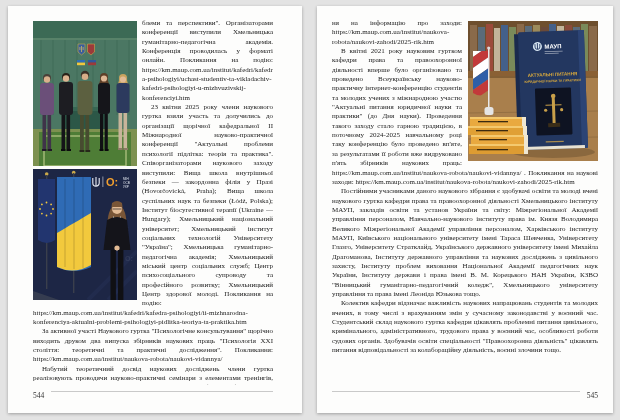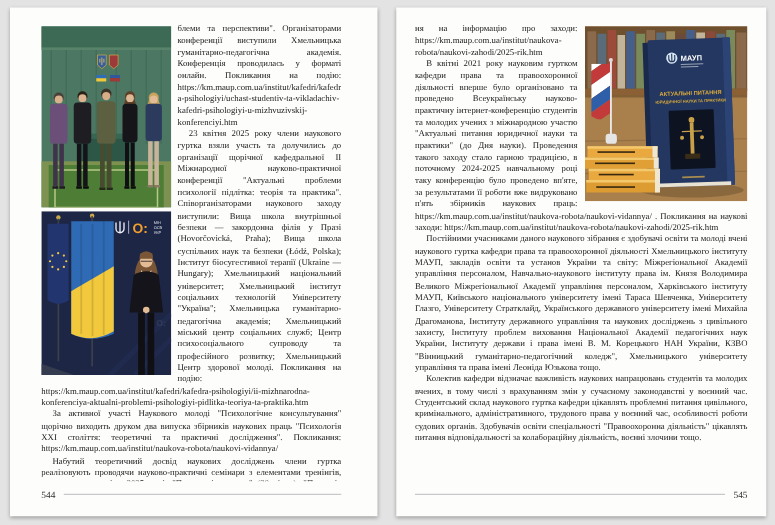--- a/index.html
+++ b/index.html
@@ -10,21 +10,21 @@
   .page-left{left:8px;width:294px;}
   .page-right{left:317px;width:296px;}
   .flow{position:absolute;top:13px;left:25px;right:29px;bottom:28px;overflow:hidden;
         text-align:justify;font-size:7px;line-height:9.35px;color:#1b1b1b;}
   .page-right .flow{left:15px;right:15px;}
   .para{margin:0;text-indent:9px;overflow-wrap:break-word;}
   .para.cont{text-indent:0;}
   .photo-stack{float:left;width:104px;margin:2px 5px 1px 0;}
   .photo-stack svg{display:block;margin-bottom:3px;}
   .photo-book{float:right;margin:2px 0 4px 6px;}
-  .footer{position:absolute;bottom:13px;left:25px;right:29px;display:flex;align-items:center;
+  .footer{position:absolute;bottom:13px;left:25px;right:29px;display:flex;align-items:flex-start;
           gap:7px;font-size:7.5px;color:#333;margin-top:40px;}
   .page-right .footer{left:15px;right:15px;}
   .rule{flex:1;height:1px;background:#c9c9c9;}
   svg text{font-family:"Liberation Sans", sans-serif;}
 </style>
 </head>
 <body>
 
 <div class="stage">
 
@@ -167,21 +167,21 @@
             <circle cx="84" cy="79" r="2.6" fill="#e3bb95"></circle>
             <rect x="77.5" y="81" width="5.4" height="50" fill="#101014"></rect>
             <rect x="85" y="81" width="5.4" height="50" fill="#101014"></rect>
           </g>
           <path d="M0 122 l26 9 h-26 z" fill="#3c4252" opacity="0.8"></path>
         </svg>
       </div>
 
       <p class="para cont">блеми та перспективи". Організаторами конференції виступили Хмельницька гуманітарно-педагогічна академія. Конференція проводилась у форматі онлайн. Покликання на подію: https://km.maup.com.ua/institut/kafedri/kafedra-psihologiyi/uchast-studentiv-ta-vikladachiv-kafedri-psihologiyi-u-mizhvuzivskij-konferenciyi.htm</p>
       <p class="para">23 квітня 2025 року члени наукового гуртка взяли участь та долучились до організації щорічної кафедральної ІІ Міжнародної науково-практичної конференції "Актуальні проблеми психології підлітка: теорія та практика". Співорганізаторами наукового заходу виступили: Вища школа внутрішньої безпеки — закордонна філія у Празі (Hovorčovická, Praha); Вища школа суспільних наук та безпеки (Łódź, Polska); Інститут біосугестивної терапії (Ukraine — Hungary); Хмельницький національний університет; Хмельницький інститут соціальних технологій Університету "Україна"; Хмельницька гуманітарно-педагогічна академія; Хмельницький міський центр соціальних служб; Центр психосоціального супроводу та професійного розвитку; Хмельницький Центр здорової молоді. Покликання на подію: https://km.maup.com.ua/institut/kafedri/kafedra-psihologiyi/ii-mizhnarodna-konferenciya-aktualni-problemi-psihologiyi-pidlitka-teoriya-ta-praktika.htm</p>
-      <p class="para">За активної участі Наукового молоді "Психологічне консультування" щорічно виходить друком два випуска збірників наукових праць "Психологія XXI століття: теоретичні та практичні дослідження". Покликання: https://km.maup.com.ua/institut/naukova-robota/naukovi-vidannya/</p>
+      <p class="para">За активної участі Наукового гуртка "Психологічне консультування" щорічно виходить друком два випуска збірників наукових праць "Психологія XXI століття: теоретичні та практичні дослідження". Покликання: https://km.maup.com.ua/institut/naukova-robota/naukovi-vidannya/</p>
       <p class="para">Набутий теоретичний досвід наукових досліджень члени гуртка реалізовують проводячи науково-практичні семінари з елементами тренінгів, зокрема проведені у 2025 році: "Психологія травми" (29 січня), "Протидія гендерно зумовленому насильству" (20 лютого), "Вплив глобальних криз на рівень стресу в суспільстві: пандемія, війна та екологічна катастрофа" (27 березня), "Врегулювання конфліктів. Метод "Світлофор" (9 травня) і т. д. Покликан-</p>
     </div>
 
     <div class="footer">
       <span>544</span>
       <span class="rule"></span>
     </div>
   </div>
 
   <div class="page page-right">

